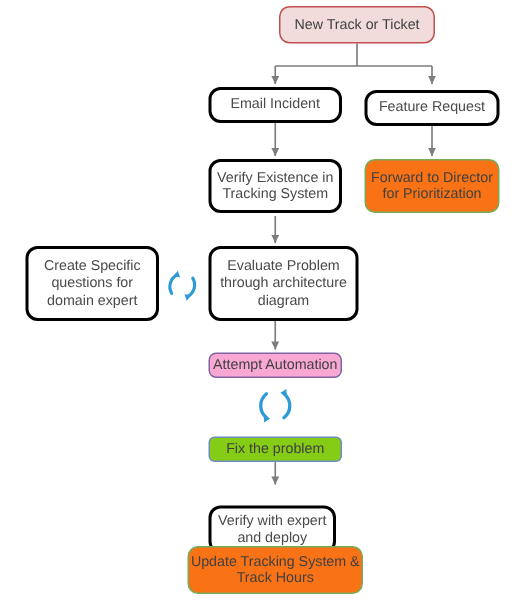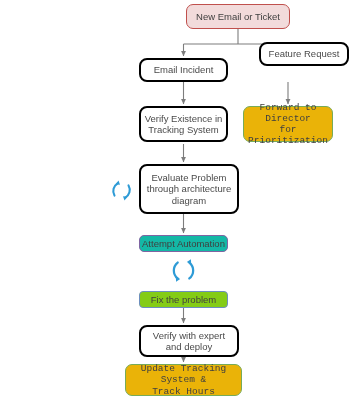--- a/index.html
+++ b/index.html
@@ -39,28 +39,27 @@
   }
   .style-red {
     border: 1.8px solid #c0504d;
     border-radius: 7px;
     background: #f2dbdb;
     color: #404040;
   }
   .style-green {
     border: 1.8px solid #77ab59;
     border-radius: 7px;
-    background: #eab308;
+    background: #f97316;
     color: #404040;
-    font-family: Liberation Mono, monospace;
   }
   .style-purple {
     border: 1.8px solid #8064a2;
     border-radius: 5px;
-    background: #14b8a6;
+    background: #f9a8d4;
     color: #404040;
   }
   .style-blue {
     border: 1.8px solid #6c8ebf;
     border-radius: 4px;
     background: #84cc16;
     color: #404040;
   }
   svg.connectors {
     position: absolute;
@@ -114,40 +113,43 @@
     <path d="M24.4,34.8 L29.0,29.4 L22.2,28.4 z" fill="#2e9bd6"></path>
   </svg>
 
   <svg class="cycle-icon" style="left:169px; top:256px;" width="29" height="29" viewBox="0 0 40 40" xmlns="http://www.w3.org/2000/svg">
     <path d="M12.0,31.0 A14,14 0 0 1 12.0,9.0" stroke="#2e9bd6" stroke-width="3.1" fill="none" stroke-linecap="round"></path>
     <path d="M28.0,9.0 A14,14 0 0 1 28.0,31.0" stroke="#2e9bd6" stroke-width="3.1" fill="none" stroke-linecap="round"></path>
     <path d="M30.2,4.6 L24.6,8.2 L30.6,11.6 z" fill="#2e9bd6"></path>
     <path d="M9.8,35.4 L15.4,31.8 L9.4,28.4 z" fill="#2e9bd6"></path>
   </svg>
 
-  <div class="node style-red" style="left:186px; top:4px; width:104px; height:25px; font-size:9.5px;">New Email or Ticket</div>
+  <div class="node style-red" style="left:186px; top:4px; width:104px; height:25px; font-size:9.5px;">New Track or Ticket</div>
 
   <div class="node style-black" style="left:139px; top:58px; width:89px; height:24px; font-size:9.5px;">Email Incident</div>
 
-  <div class="node style-black" style="left:243px; top:42px; width:90px; height:24px; font-size:9.5px;margin-left:16px;">Feature Request</div>
+  <div class="node style-black" style="left:243px; top:60px; width:90px; height:24px; font-size:9.5px;">Feature Request</div>
 
   <div class="node style-black" style="left:139px; top:106px; width:89px; height:36px; font-size:9.5px;">Verify Existence in
 Tracking System</div>
 
   <div class="node style-green" style="left:243px; top:106px; width:90px; height:36px; font-size:9.5px;">Forward to Director
 for Prioritization</div>
 
+  <div class="node style-black" style="left:17px; top:164px; width:89px; height:50px; font-size:9.5px;">Create Specific
+questions for
+domain expert</div>
 
   <div class="node style-black" style="left:139px; top:164px; width:100px; height:50px; font-size:9.5px;">Evaluate Problem
 through architecture
 diagram</div>
 
   <div class="node style-purple" style="left:139px; top:235px; width:89px; height:17px; font-size:9.5px;">Attempt Automation</div>
 
   <div class="node style-blue" style="left:139px; top:291px; width:89px; height:17px; font-size:9.5px;">Fix the problem</div>
 
-  <div class="node style-black" style="left:139px; top:325px; width:100px; height:32px; font-size:9.5px;text-align:center;">Verify with expert
+  <div class="node style-black" style="left:139px; top:337px; width:85px; height:32px; font-size:9.5px;text-align:center;">Verify with expert
 and deploy</div>
 
   <div class="node style-green" style="left:125px; top:364px; width:117px; height:32px; font-size:9.5px;">Update Tracking System &amp;
 Track Hours</div>
 
 </div>
 
 </body></html>

